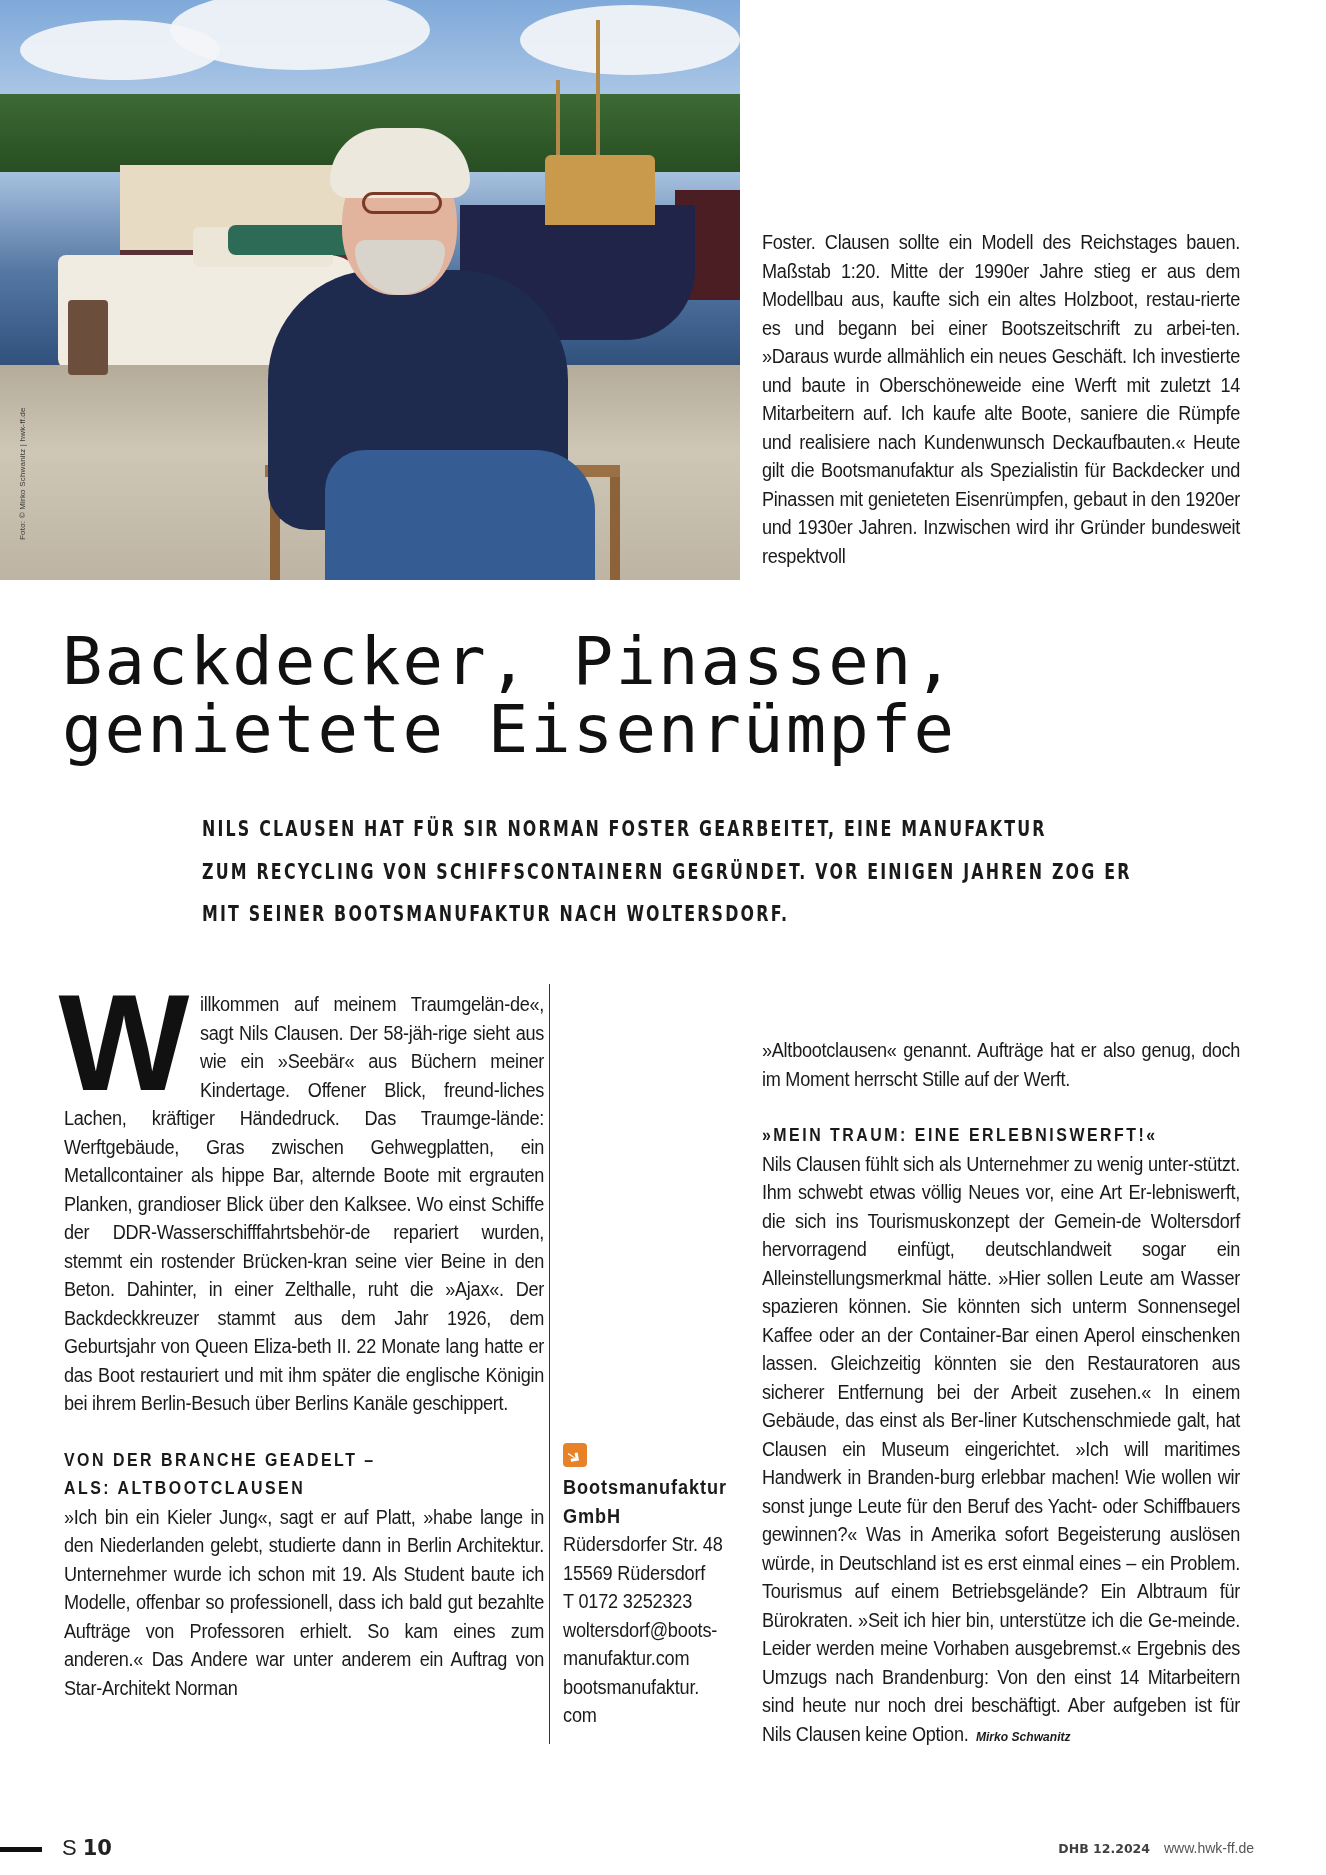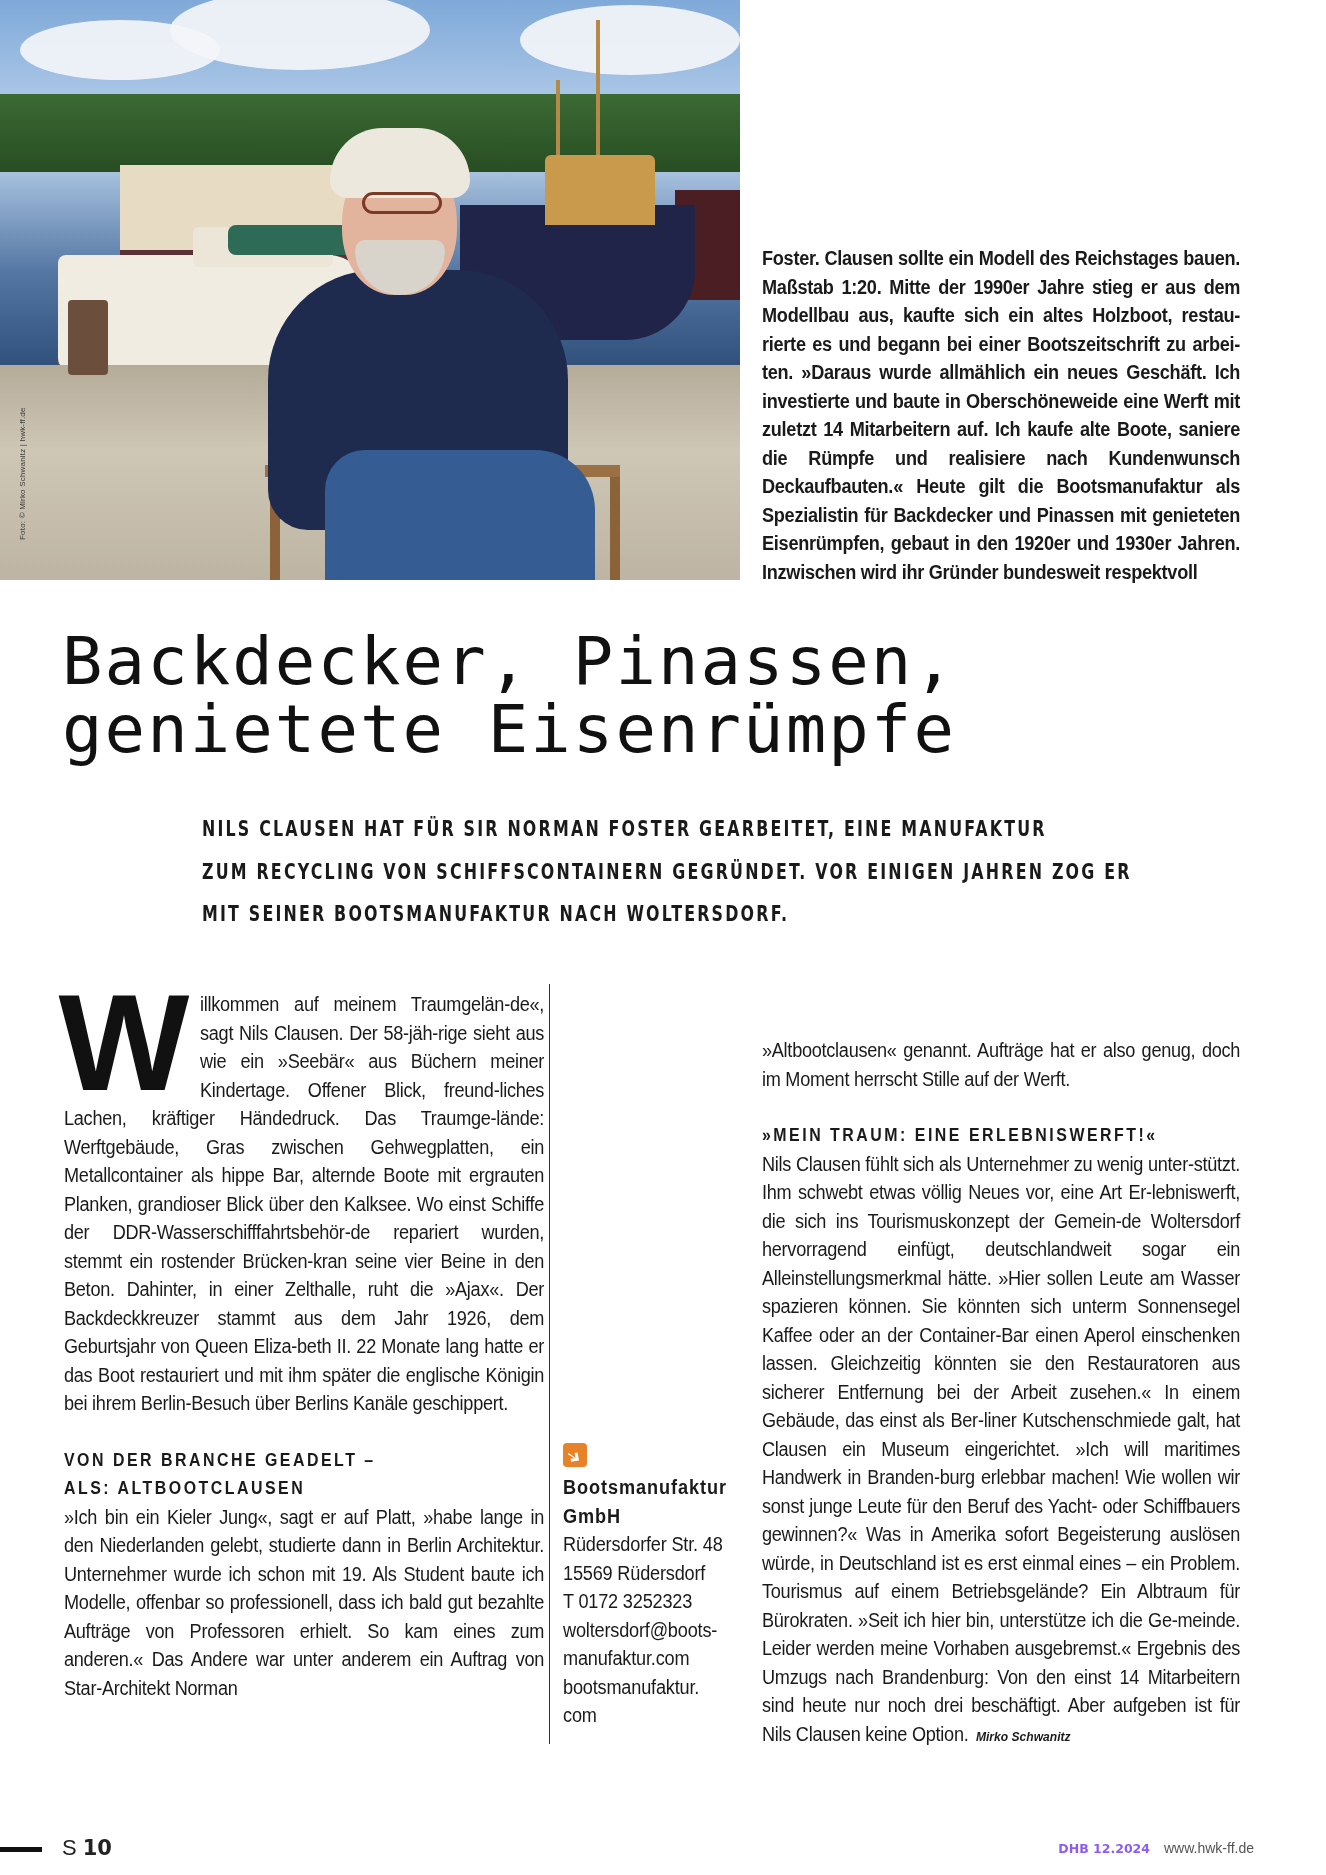--- a/index.html
+++ b/index.html
@@ -31,21 +31,21 @@
   .photo .man-hair { position:absolute; left:330px; top:128px; width:140px; height:70px; background:#ece8de; border-radius:60px 60px 20px 20px; }
   .photo .man-beard { position:absolute; left:355px; top:240px; width:90px; height:55px; background:#d8d3cb; border-radius:10px 10px 45px 45px; }
   .photo .man-glasses { position:absolute; left:362px; top:192px; width:80px; height:22px; border:3px solid #7a3a25; border-radius:12px; box-sizing:border-box; }
   .photo .jeans { position:absolute; left:325px; top:450px; width:270px; height:130px; background:#355d93; border-radius:40px 60px 0 0; }
   .photo .chair { position:absolute; left:270px; top:470px; width:350px; height:110px; border-left:10px solid #8b6239; border-right:10px solid #8b6239; box-sizing:border-box; }
   .photo .chair-arm { position:absolute; top:465px; height:12px; background:#9b7045; }
   .photo-credit { position:absolute; left:18px; top:540px; transform-origin:left top; transform:rotate(-90deg);
                   font-size:8px; color:#3a3a3a; letter-spacing:.2px; white-space:nowrap; }
 
   
-  .col-top-right { position:absolute; left:762px; top:244px; width:476px;font-weight:bold; }
+  .col-top-right { position:absolute; left:762px; top:228px; width:476px; }
 
   .body-text { font-family:"Liberation Sans", sans-serif; font-size:19.5px; line-height:28.5px;
                text-align:justify; hyphens:manual; color:#1a1a1a; letter-spacing:-0.3px;
                transform:scaleX(.93); transform-origin:left top; width:108%; }
   .body-text p { margin:0; }
 
   
   .headline { position:absolute; left:62px; top:628px; font-family:"DejaVu Sans Mono", monospace;
               font-size:66px; line-height:68px; letter-spacing:2px; color:#111; margin:0; font-weight:normal;
               transform:scaleX(1.02); transform-origin:left top; }
@@ -74,21 +74,21 @@
   .infobox .icon-box svg { position:absolute; left:3px; top:3px; }
   .infobox .info-line { display:block; white-space:nowrap; transform:scaleX(.93); transform-origin:left top; letter-spacing:-0.2px; }
   .infobox .info-title { font-weight:bold; letter-spacing:1px; }
 
   
   .footer-bar { position:absolute; left:0; top:1847px; width:42px; height:5px; background:#111; }
   .footer-page { position:absolute; left:62px; top:1834px; font-size:22px; line-height:28px; color:#222; }
   .footer-page .s { font-weight:normal; margin-right:6px; }
   .footer-page .num { font-weight:bold; font-family:"DejaVu Sans", sans-serif; font-size:21px;text-align:center; }
   .footer-right { position:absolute; right:72px; top:1840px; font-size:14px; color:#555; white-space:nowrap; }
-  .footer-right .issue { font-weight:bold; color:#8b5cf6; margin-right:14px; font-family:"DejaVu Sans", sans-serif; font-size:12.5px; }
+  .footer-right .issue { font-weight:bold; color:#404040; margin-right:14px; font-family:"DejaVu Sans", sans-serif; font-size:12.5px; }
 </style>
 </head>
 <body>
 
 <div class="photo">
   <div class="sky-cloud" style="left:20px;top:20px;width:200px;height:60px;"></div>
   <div class="sky-cloud" style="left:170px;top:-10px;width:260px;height:80px;"></div>
   <div class="sky-cloud" style="left:520px;top:5px;width:220px;height:70px;"></div>
   <div class="forest"></div>
   <div class="water"></div>

